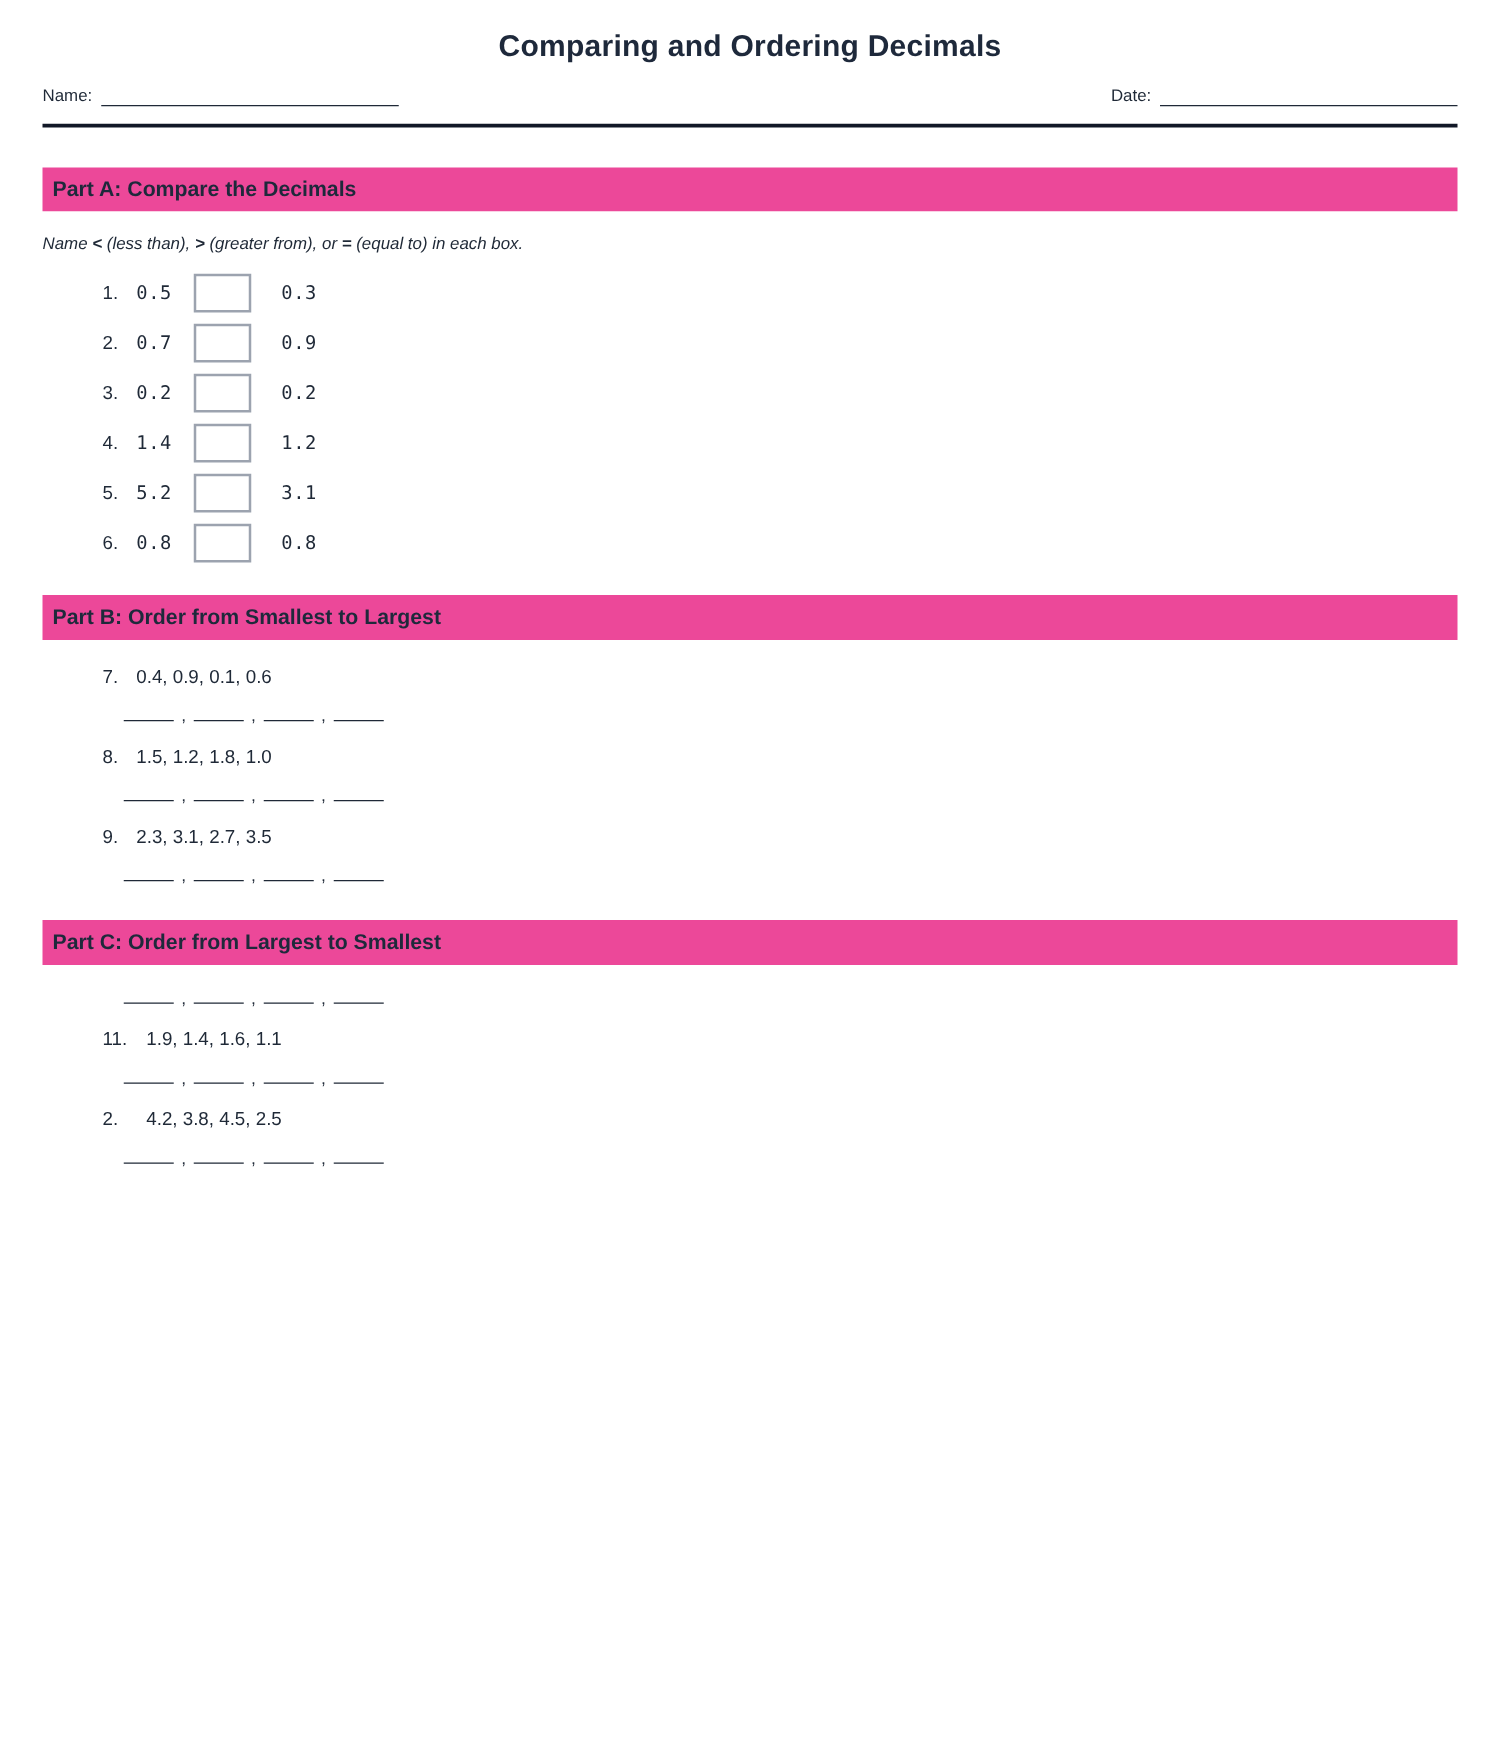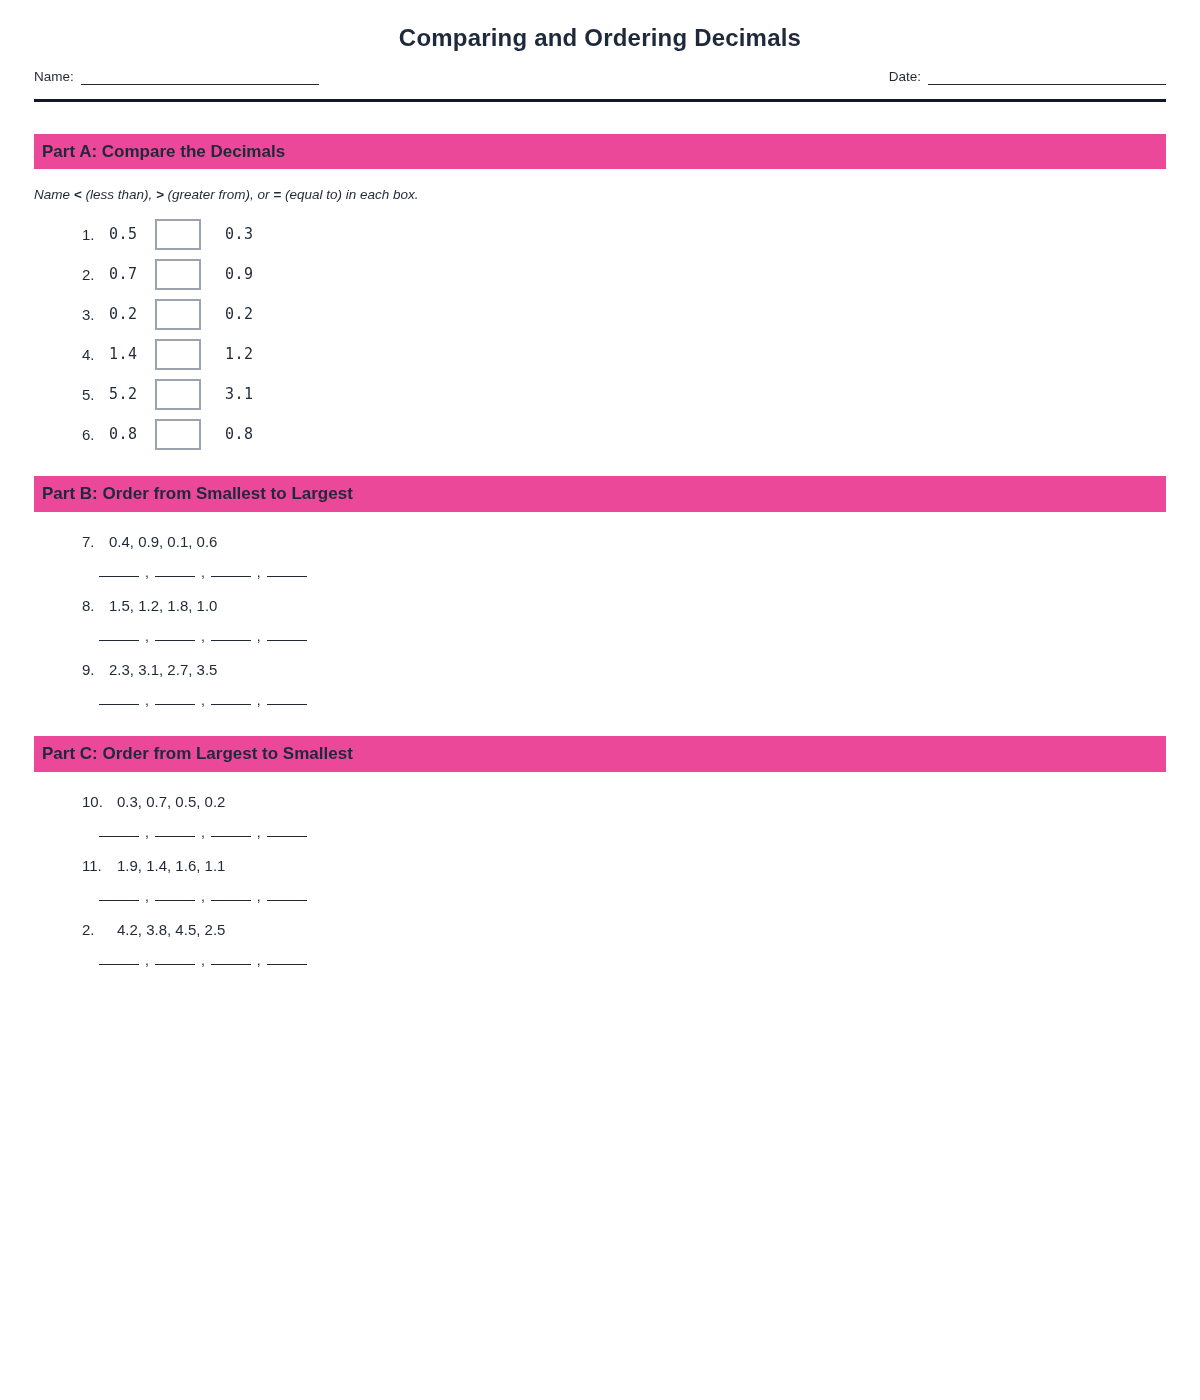--- a/index.html
+++ b/index.html
@@ -209,24 +209,20 @@
       </div>
     </div>
 
   </div>
 
   <div class="section-header third">Part C: Order from Largest to Smallest</div>
 
   <div class="order-list wide-num">
 
     <div class="order-item">
-      <div class="order-text">
-        <span class="num">10.</span>
-        <span class="values">0.3, 0.7, 0.5, 0.2</span>
-      </div>
       <div class="answer-blanks">
         <span class="blank"></span><span class="comma">,</span><span class="blank"></span><span class="comma">,</span><span class="blank"></span><span class="comma">,</span><span class="blank"></span>
       </div>
     </div>
 
     <div class="order-item">
       <div class="order-text">
         <span class="num">11.</span>
         <span class="values">1.9, 1.4, 1.6, 1.1</span>
       </div>

